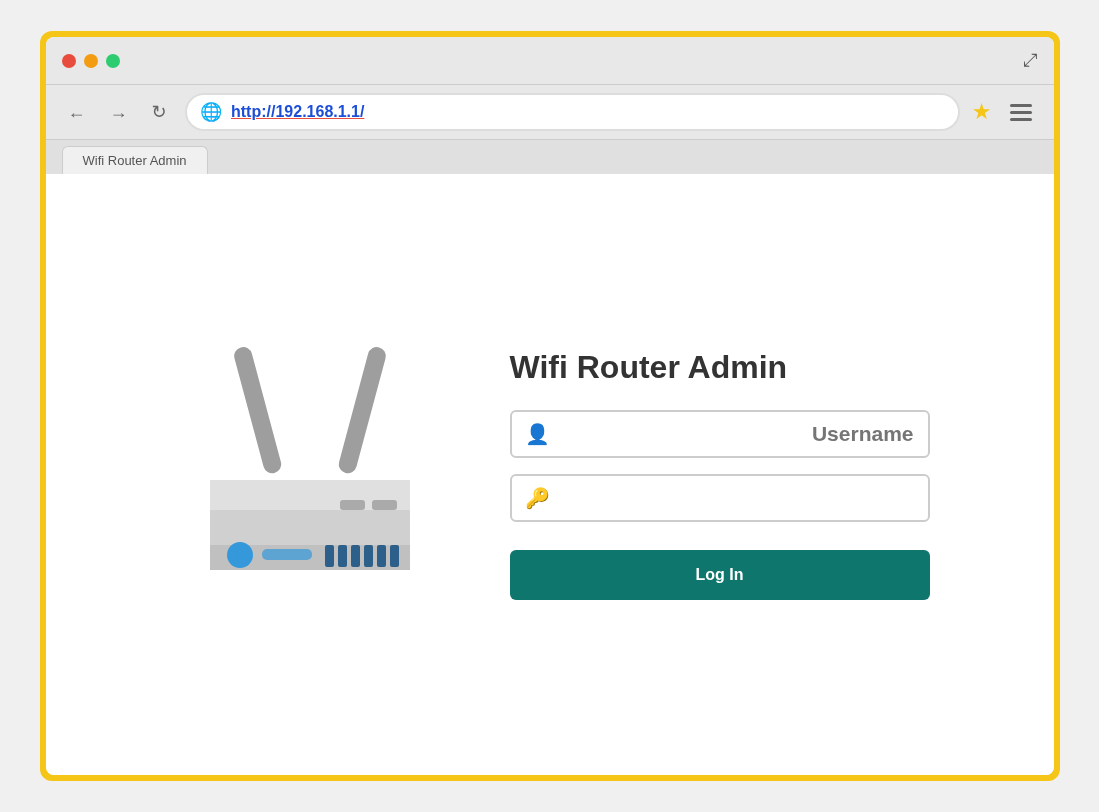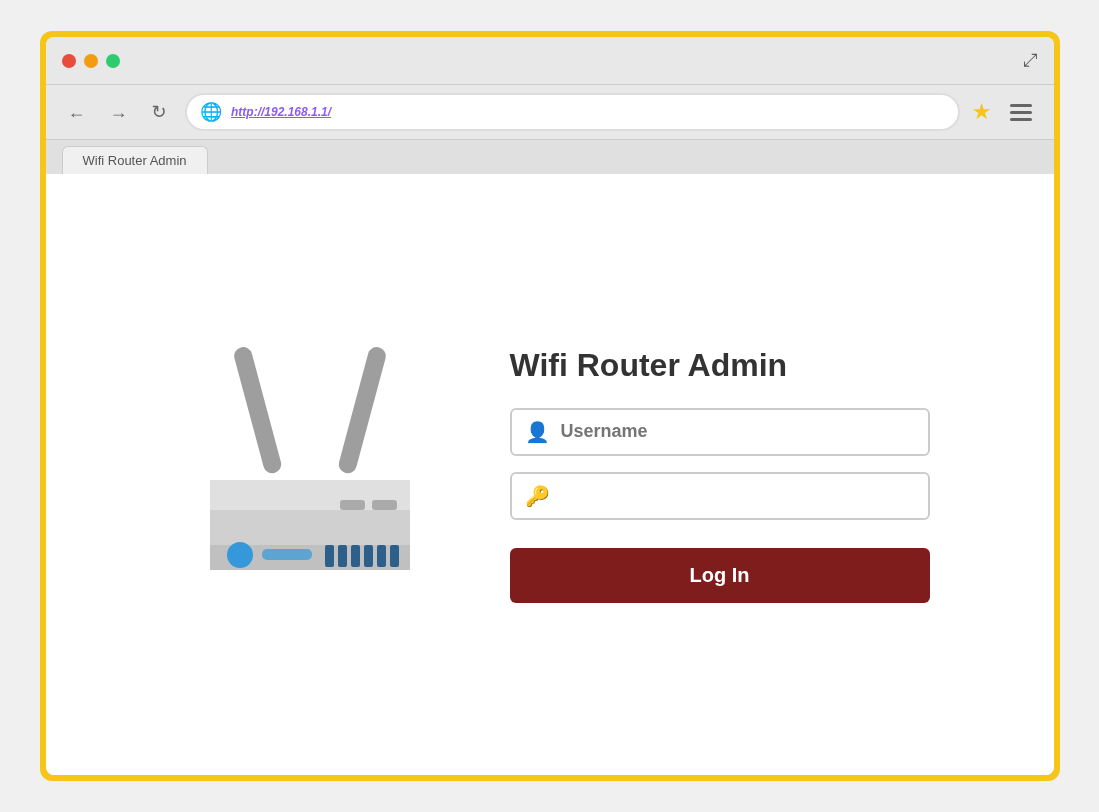--- a/index.html
+++ b/index.html
@@ -98,27 +98,26 @@
     }
 
     .globe-icon {
       font-size: 18px;
     }
 
     .address-input {
       flex: 1;
       border: none;
       outline: none;
-      font-size: 12px;
+      font-size: 16px;
       font-weight: bold;
-      color: #8b5cf6;
+      color: #1d4ed8;
       text-decoration: underline;
       text-decoration-color: #e74c3c;
       background: transparent;
-      font-style: italic;
     }
 
     .star-icon {
       font-size: 22px;
       color: #f5c518;
       cursor: pointer;
     }
 
     .menu-icon {
       font-size: 20px;
@@ -206,33 +205,34 @@
     .input-icon {
       font-size: 20px;
       color: #3498db;
       min-width: 24px;
     }
 
     .field-input {
       flex: 1;
       border: none;
       outline: none;
-      font-size: 18px;
+      font-size: 21px;
       font-weight: bold;
       color: #555;
       background: transparent;
+      text-align: right;
     }
 
     .login-btn {
-      background: #7f1d1d;
+      background: #0f766e;
       color: white;
       border: none;
       border-radius: 6px;
       padding: 16px;
-      font-size: 20px;
+      font-size: 16px;
       font-weight: bold;
       cursor: pointer;
       margin-top: 12px;
     }
   </style>
 </head>
 <body>
 
 <div class="outer-frame">
   <div class="browser-window">

